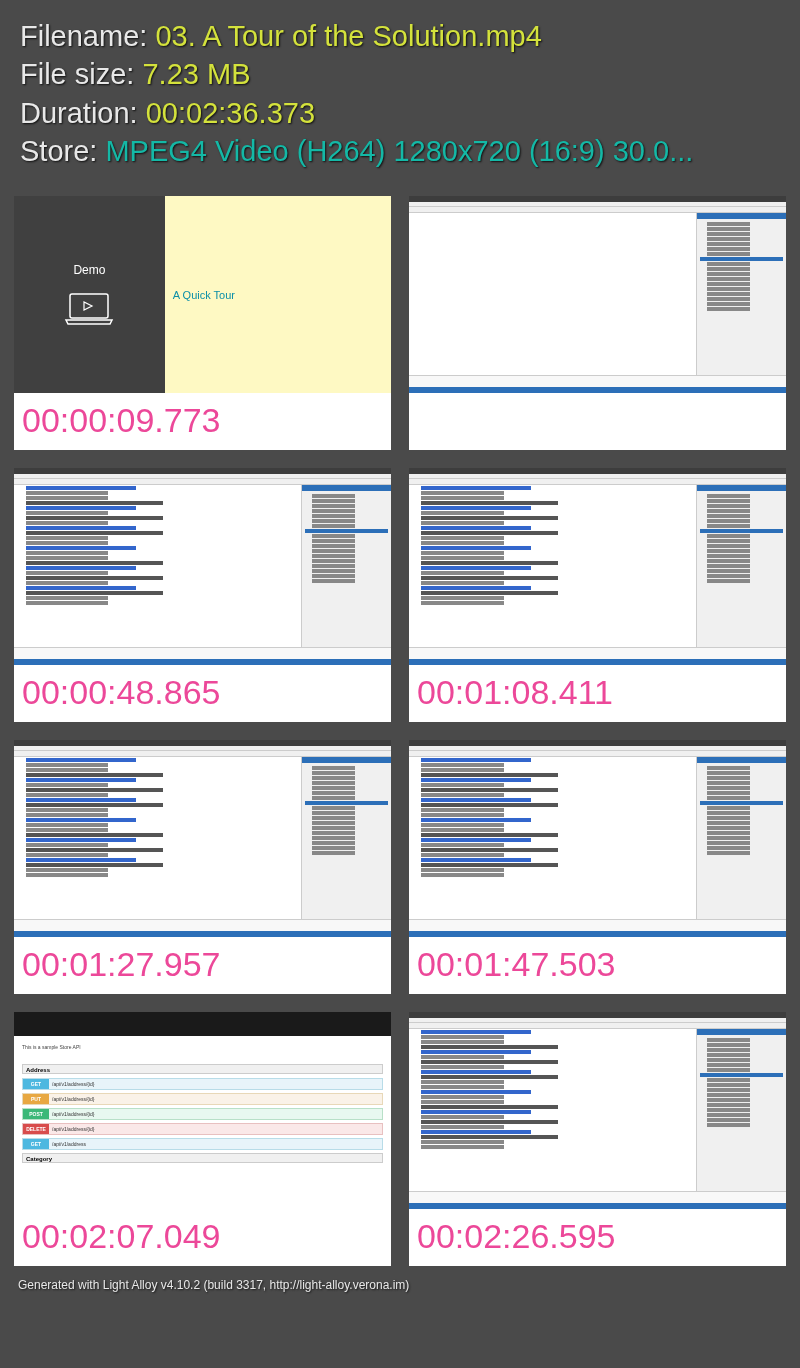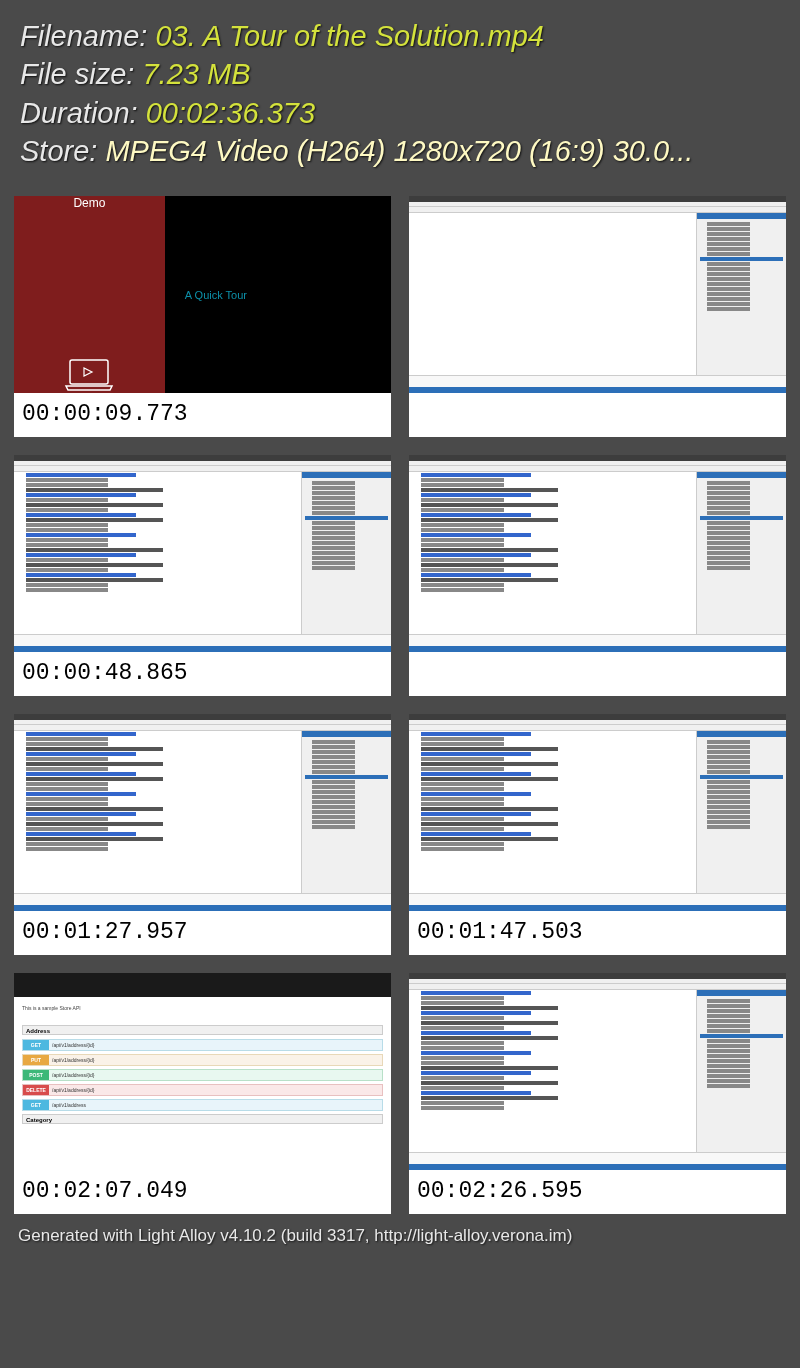--- a/index.html
+++ b/index.html
@@ -4,38 +4,37 @@
 <style>
 * { margin: 0; padding: 0; box-sizing: border-box; }
 body {
   background: #4a4a4a;
   font-family: Arial, sans-serif;
   width: 800px;
   overflow: hidden;
 }
 .metadata {
   padding: 18px 20px 10px 20px;
-  font-style: italic;
 }
 .meta-row {
   font-size: 29px;
   line-height: 1.25;
   margin-bottom: 2px;
   font-weight: 400;
 }
 .meta-label {
   color: #e8e8e8;
   text-shadow: 1px 1px 2px rgba(0,0,0,0.8);
 }
 .meta-val-yellow {
   color: #d4e23c;
   text-shadow: 1px 1px 2px rgba(0,0,0,0.8);
 }
 .meta-val-teal {
-  color: #fef9c3;
+  color: #14b8a6;
   text-shadow: 1px 1px 2px rgba(0,0,0,0.8);
   text-align: center;
 }
 .meta-val-orange {
   color: #d19440;
   text-shadow: 1px 1px 2px rgba(0,0,0,0.8);
 }
 .thumbs {
   padding: 15px 14px 0 14px;
   display: flex;
@@ -49,61 +48,61 @@
   flex-direction: column;
 }
 .thumb-img {
   width: 100%;
   height: 197px;
   background: #e8e8e8;
   position: relative;
   overflow: hidden;
 }
 .timestamp {
-  font-size: 23px;
+  font-size: 34px;
   font-weight: 400;
-  color: #000000;
+  color: #ec4899;
   padding: 8px 8px 10px 8px;
-  font-family: Liberation Mono, monospace;
+  font-family: Liberation Sans, sans-serif;
 }
 .footer {
   color: #e8e8e8;
-  font-size: 17px;
+  font-size: 12px;
   padding: 12px 18px 10px 18px;
   text-shadow: 1px 1px 2px rgba(0,0,0,0.7);
 }
 
 
 .demo-slide {
   display: flex;
   height: 100%;
 }
 .demo-left {
-  background: #7f1d1d;
+  background: #404040;
   width: 40%;
   display: flex;
   flex-direction: column;
   align-items: center;
-  justify-content: space-between;
+  justify-content: center;
   color: #fff;
 }
 .demo-title {
   font-size: 12px;
   margin-bottom: 15px;
 }
 .laptop-icon {
   width: 50px;
   height: 35px;
 }
 .demo-right {
-  background: #000000;
+  background: #fef9c3;
   flex: 1;
   display: flex;
   align-items: center;
-  padding-left: 20px;
+  padding-left: 8px;
 }
 .demo-text {
   color: #0c8fa8;
   font-size: 11px;
   font-weight: 500;
 }
 
 
 .ide-frame {
   height: 100%;
@@ -424,20 +423,21 @@
                 <div class="tree-line "></div>
                 <div class="tree-line "></div>
                 <div class="tree-line "></div>
               </div>
       </div>
     </div>
     <div class="ide-bottom"></div>
     <div class="ide-statusbar"></div>
   </div>
       </div>
+    <div class="timestamp">00:01:08.411</div>
     </div>
     <div class="thumb-card">
       <div class="thumb-img">
         <div class="ide-frame">
     <div class="ide-titlebar"></div>
     <div class="ide-menubar"></div>
     <div class="ide-toolbar"></div>
     <div class="ide-body">
       <div class="ide-editor">
               <div class="code-line blue"></div>

